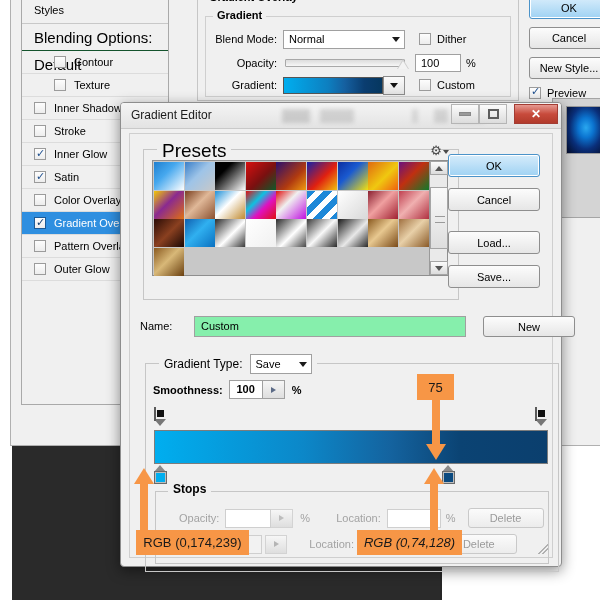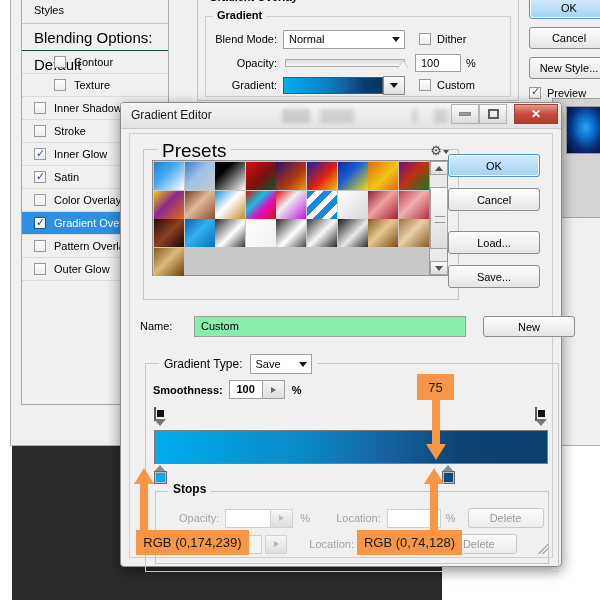--- a/index.html
+++ b/index.html
@@ -715,15 +715,15 @@
   <div class="arrow-v arrow-up" style="left:118px; top:468px; width:28px; height:60px;">
     <span class="head" style="top:0;"></span>
     <span class="shaft" style="top:16px; height:46px;"></span>
   </div>
   <div class="anno" style="left:124px; top:530px; width:113px; height:25px;">RGB (0,174,239)</div>
 
   <div class="arrow-v arrow-up" style="left:408px; top:468px; width:28px; height:60px;">
     <span class="head" style="top:0;"></span>
     <span class="shaft" style="top:16px; height:46px;"></span>
   </div>
-  <div class="anno" style="left:345px; top:530px; width:105px; height:25px;">RGB (0,74,128)</div>
+  <div class="anno" style="left:345px; top:530px; width:105px; height:25px;font-style:italic;">RGB (0,74,128)</div>
 
 </div>
 
 </body></html>

